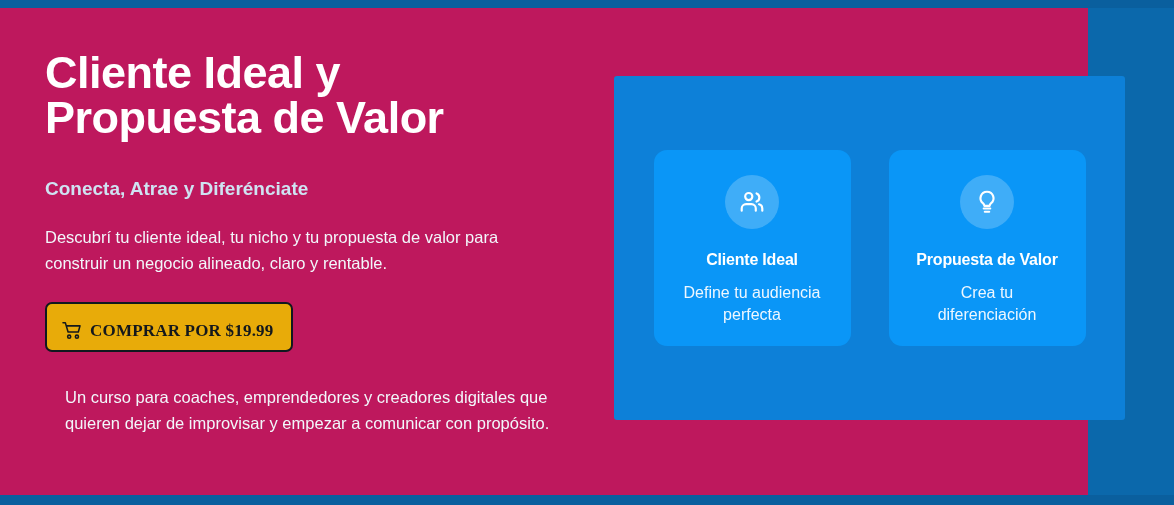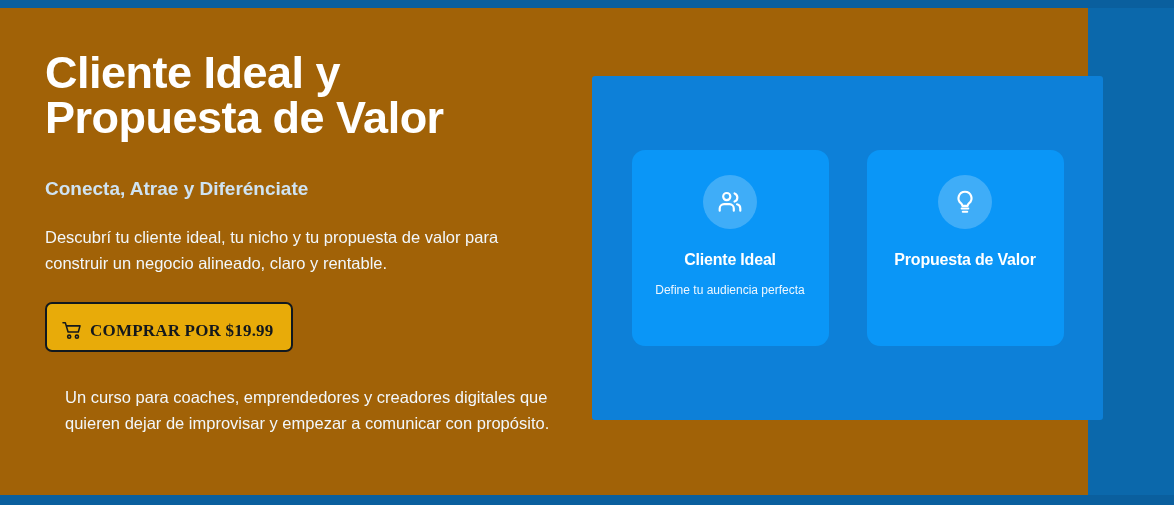--- a/index.html
+++ b/index.html
@@ -32,21 +32,21 @@
     width: 1174px;
     height: 10px;
     background: #0a5f9e;
   }
 
   .hero {
     position: absolute;
     top: 8px; left: 0;
     width: 1088px;
     height: 487px;
-    background: #a16207;
+    background: #be185d;
   }
 
   
   .left-col {
     position: absolute;
     left: 45px;
     top: 42px;
     width: 545px;
   }
 
@@ -100,21 +100,21 @@
     font-size: 16.5px;
     line-height: 1.58;
     color: #f2f7fb;
     max-width: 515px;
     margin-left: 20px;
   }
 
   
   .right-panel {
     position: absolute;
-    left: 592px;
+    left: 614px;
     top: 68px;
     width: 511px;
     height: 344px;
     background: #0d80d8;
     border-radius: 3px;
     display: flex;
     align-items: center;
     justify-content: center;
     gap: 38px;
   }
@@ -145,21 +145,21 @@
     margin-top: 22px;
     font-size: 16px;
     font-weight: bold;
     color: #ffffff;
     text-align: center;
     letter-spacing: -0.2px;
   }
 
   .card-desc {
     margin-top: 13px;
-    font-size: 12px;
+    font-size: 16px;
     line-height: 1.35;
     color: #eef7ff;
     text-align: center;
     max-width: 150px;
   }
 </style>
 </head>
 <body>
 
 <div class="top-band"></div>
@@ -210,18 +210,19 @@
 
     <div class="card">
       <div class="card-icon-circle">
         <svg width="26" height="26" viewBox="0 0 24 24" fill="none" stroke="#ffffff" stroke-width="2" stroke-linecap="round" stroke-linejoin="round" aria-hidden="true">
           <path d="M9 18h6"></path>
           <path d="M10 21h4"></path>
           <path d="M12 2.5a6 6 0 0 0-3.6 10.8c.6.45 1.1 1.2 1.1 2.2h5a2.8 2.8 0 0 1 1.1-2.2A6 6 0 0 0 12 2.5z"></path>
         </svg>
       </div>
       <div class="card-title">Propuesta de Valor</div>
+      <div class="card-desc">Crea tu diferenciación</div>
     </div>
 
   </div>
 </div>
 
 <div class="bottom-band"></div>
 
 </body></html>

